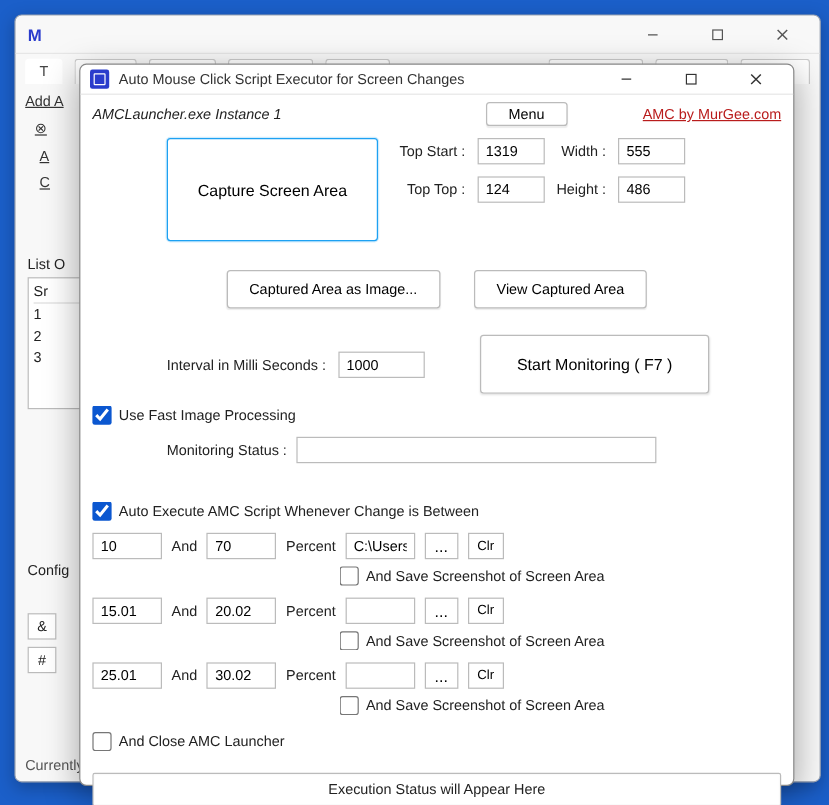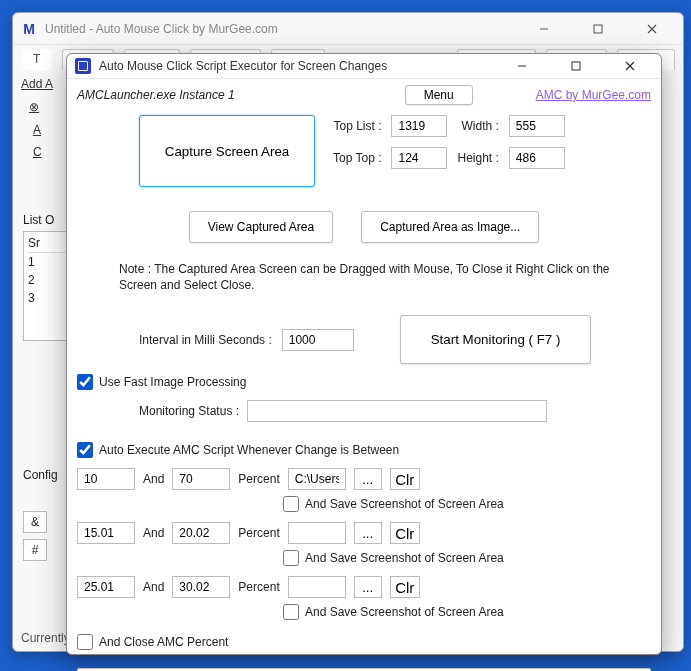--- a/index.html
+++ b/index.html
@@ -49,25 +49,25 @@
 
 .child-body { padding: 6px 10px 10px 10px; flex:1; position:relative; font-size:12px; }
 
 .row1 { display:flex; align-items:center; }
 .instance-label { flex:0 0 auto;font-style:italic; }
 .menu-btn, .std-btn {
   border:1px solid #bbb; background:#fff; padding:3px 14px; border-radius:3px;
   font-size:12px; cursor:pointer; box-shadow: 0 1px 1px rgba(0,0,0,0.08);
 }
 .menu-btn { margin-left: 170px; padding:2px 18px;}
-.link-right { margin-left:auto; color:#8b5cf6; text-decoration:underline; cursor:pointer; }
+.link-right { margin-left:auto; color:#b91c1c; text-decoration:underline; cursor:pointer; }
 
 .row2 { display:flex; margin-top:10px; gap:18px; align-items:flex-start; }
 .capture-btn {
-  width: 176px; height: 72px; border:1px solid #1da1f2; background:#fff; border-radius:3px;
+  width: 176px; height: 86px; border:1px solid #1da1f2; background:#fff; border-radius:3px;
   display:flex; align-items:center; justify-content:center; cursor:pointer; margin-left:62px;
   box-shadow: 0 0 0 1px rgba(29,161,242,0.2);
 }
 .coords-grid { display:grid; grid-template-columns:auto 56px auto 56px; gap:10px 10px; align-items:center; }
 .coords-grid label { text-align:right; white-space:nowrap; }
 .txt {
   border:1px solid #bbb; background:#fff; padding:4px 6px; height:22px; font-size:12px; width:56px;
 }
 .txt.wide { width: 315px; }
 .txt.mid { width: 72px; }
@@ -82,42 +82,41 @@
 .start-btn {
   border:1px solid #bbb; background:#fff; padding:16px 30px; border-radius:3px;
   cursor:pointer; box-shadow:0 1px 2px rgba(0,0,0,0.12); margin-left:36px;
 }
 
 .chk-row { display:flex; align-items:center; gap:6px; margin-top:10px; }
 .chk { width:16px; height:16px; accent-color:#0b57d0; cursor:pointer; }
 
 .mon-status-row { display:flex; align-items:center; gap:8px; margin-top:10px; margin-left:62px; }
 
-.cond-section { margin-top:20px; }
+.cond-section { margin-top:32px; }
 .cond-header { display:flex; align-items:center; gap:6px; }
 
 .cond-row { display:flex; align-items:center; gap:8px; margin-top:10px; }
 .cond-row .txt { width:58px; }
 .dots-btn { border:1px solid #bbb; background:#fff; height:22px; width:28px; cursor:pointer; display:flex; align-items:center; justify-content:center; }
-.clr-btn { border:1px solid #bbb; background:#fff; height:22px; width:30px; cursor:pointer; font-size:15px; }
+.clr-btn { border:1px solid #bbb; background:#fff; height:22px; width:30px; cursor:pointer; font-size:11px; }
 
 .sub-row { display:flex; align-items:center; gap:6px; margin:6px 0 0 206px; }
 
 .exec-status {
   margin-top:18px; border:1px solid #bbb; border-radius:2px; padding:6px 8px; text-align:center;
   background:#fff; box-shadow: inset 0 0 0 1px rgba(0,0,0,0.02);
 }
 </style>
 </head>
 <body>
 
 <div class="parent-window">
   <div class="parent-titlebar">
     <span class="mlogo">M</span>
-    <span>Untitled - Auto Mouse Click by MurGee.com</span>
     <span class="spacer"></span>
     <div class="titlebar-btn">
         <svg viewBox="0 0 10 10">
           <line x1="1" y1="5" x2="9" y2="5" stroke="#555" stroke-width="1"></line>
         </svg>
       </div>
     <div class="titlebar-btn">
         <svg viewBox="0 0 10 10">
           <rect x="1" y="1" width="8" height="8" fill="none" stroke="#555" stroke-width="1"></rect>
         </svg>
@@ -201,37 +200,36 @@
       <span class="instance-label">AMCLauncher.exe Instance 1</span>
       <button class="menu-btn">Menu</button>
       <a class="link-right">AMC by MurGee.com</a>
     </div>
 
     <div class="row2">
       <button class="capture-btn">
         <span>Capture Screen Area</span>
       </button>
       <div class="coords-grid">
-        <label>Top List :</label>
+        <label>Top Start :</label>
         <input class="txt" value="1319" style="">
         <label>Width :</label>
         <input class="txt" value="555" style="">
         <label>Top Top :</label>
         <input class="txt" value="124" style="">
         <label>Height :</label>
         <input class="txt" value="486" style="">
       </div>
     </div>
 
     <div class="center-row">
+      <button class="std-btn pad">Captured Area as Image...</button>
       <button class="std-btn pad">View Captured Area</button>
-      <button class="std-btn pad">Captured Area as Image...</button>
-    </div>
-
-    <div class="note">Note : The Captured Area Screen can be Dragged with Mouse, To Close it Right Click on the Screen and Select Close.</div>
+    </div>
+
 
     <div class="row-interval">
       <label>Interval in Milli Seconds :</label>
       <input class="txt mid" value="1000" style="">
       <button class="start-btn">Start Monitoring ( F7 )</button>
     </div>
 
     <div class="chk-row">
       <input type="checkbox" class="chk" checked="" style="">
       <span>Use Fast Image Processing</span>
@@ -285,19 +283,19 @@
         <button class="dots-btn">...</button>
         <button class="clr-btn">Clr</button>
       </div>
       <div class="sub-row">
         <input type="checkbox" class="chk" style="">
         <span>And Save Screenshot of Screen Area</span>
       </div>
 
       <div class="chk-row" style="margin-top:14px;">
         <input type="checkbox" class="chk" style="">
-        <span>And Close AMC Percent</span>
+        <span>And Close AMC Launcher</span>
       </div>
     </div>
 
     <div class="exec-status">Execution Status will Appear Here</div>
   </div>
 </div>
 
 </body></html>

